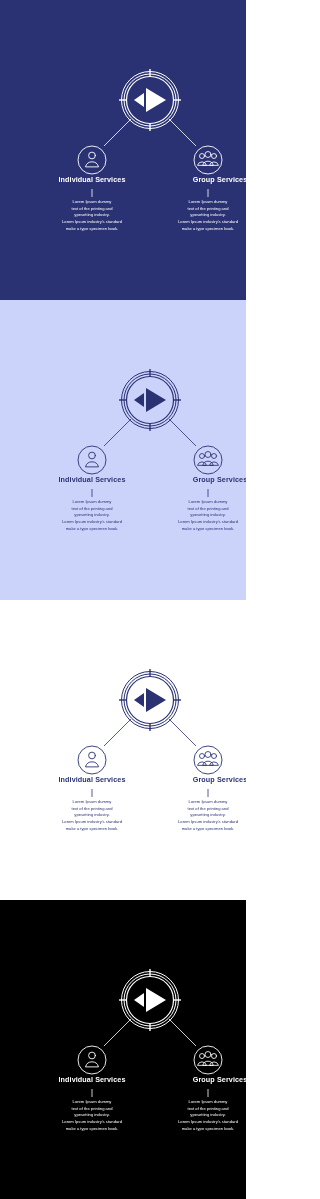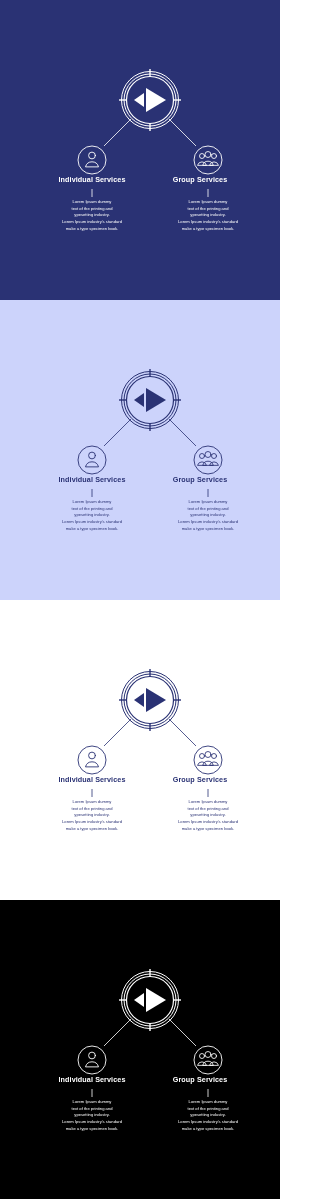--- a/index.html
+++ b/index.html
@@ -8,21 +8,21 @@
     background: #ffffff;
   }
   body {
     width: 300px;
     height: 1199px;
     font-family: "Liberation Sans", sans-serif;
     overflow: hidden;
   }
   .panel {
     position: relative;
-    width: 280px;
+    width: 246px;
     height: 300px;
     overflow: hidden;
     box-sizing: border-box;
   }
   .panel-3 { height: 300px; }
   .panel-4 { height: 299px; }
 
   
   .panel-1 { background: #2a3274; }
   .panel-1 .ink { color: #ffffff; }
@@ -47,21 +47,21 @@
     position: absolute;
     width: 120px;
     text-align: center;
     font-size: 7.2px;
     font-weight: bold;
     letter-spacing: 0.1px;
     line-height: 1.1;
     white-space: nowrap;
   }
   .node-title.left  { left: 32px;  top: 176px; }
-  .node-title.right { left: 140px; top: 176px; }
+  .node-title.right { left: 160px; top: 176px; }
 
   .node-body {
     position: absolute;
     width: 128px;
     text-align: center;
     font-size: 4.1px;
     line-height: 1.62;
     letter-spacing: 0.02px;
   }
   .node-body.left  { left: 28px;  top: 199px; }

